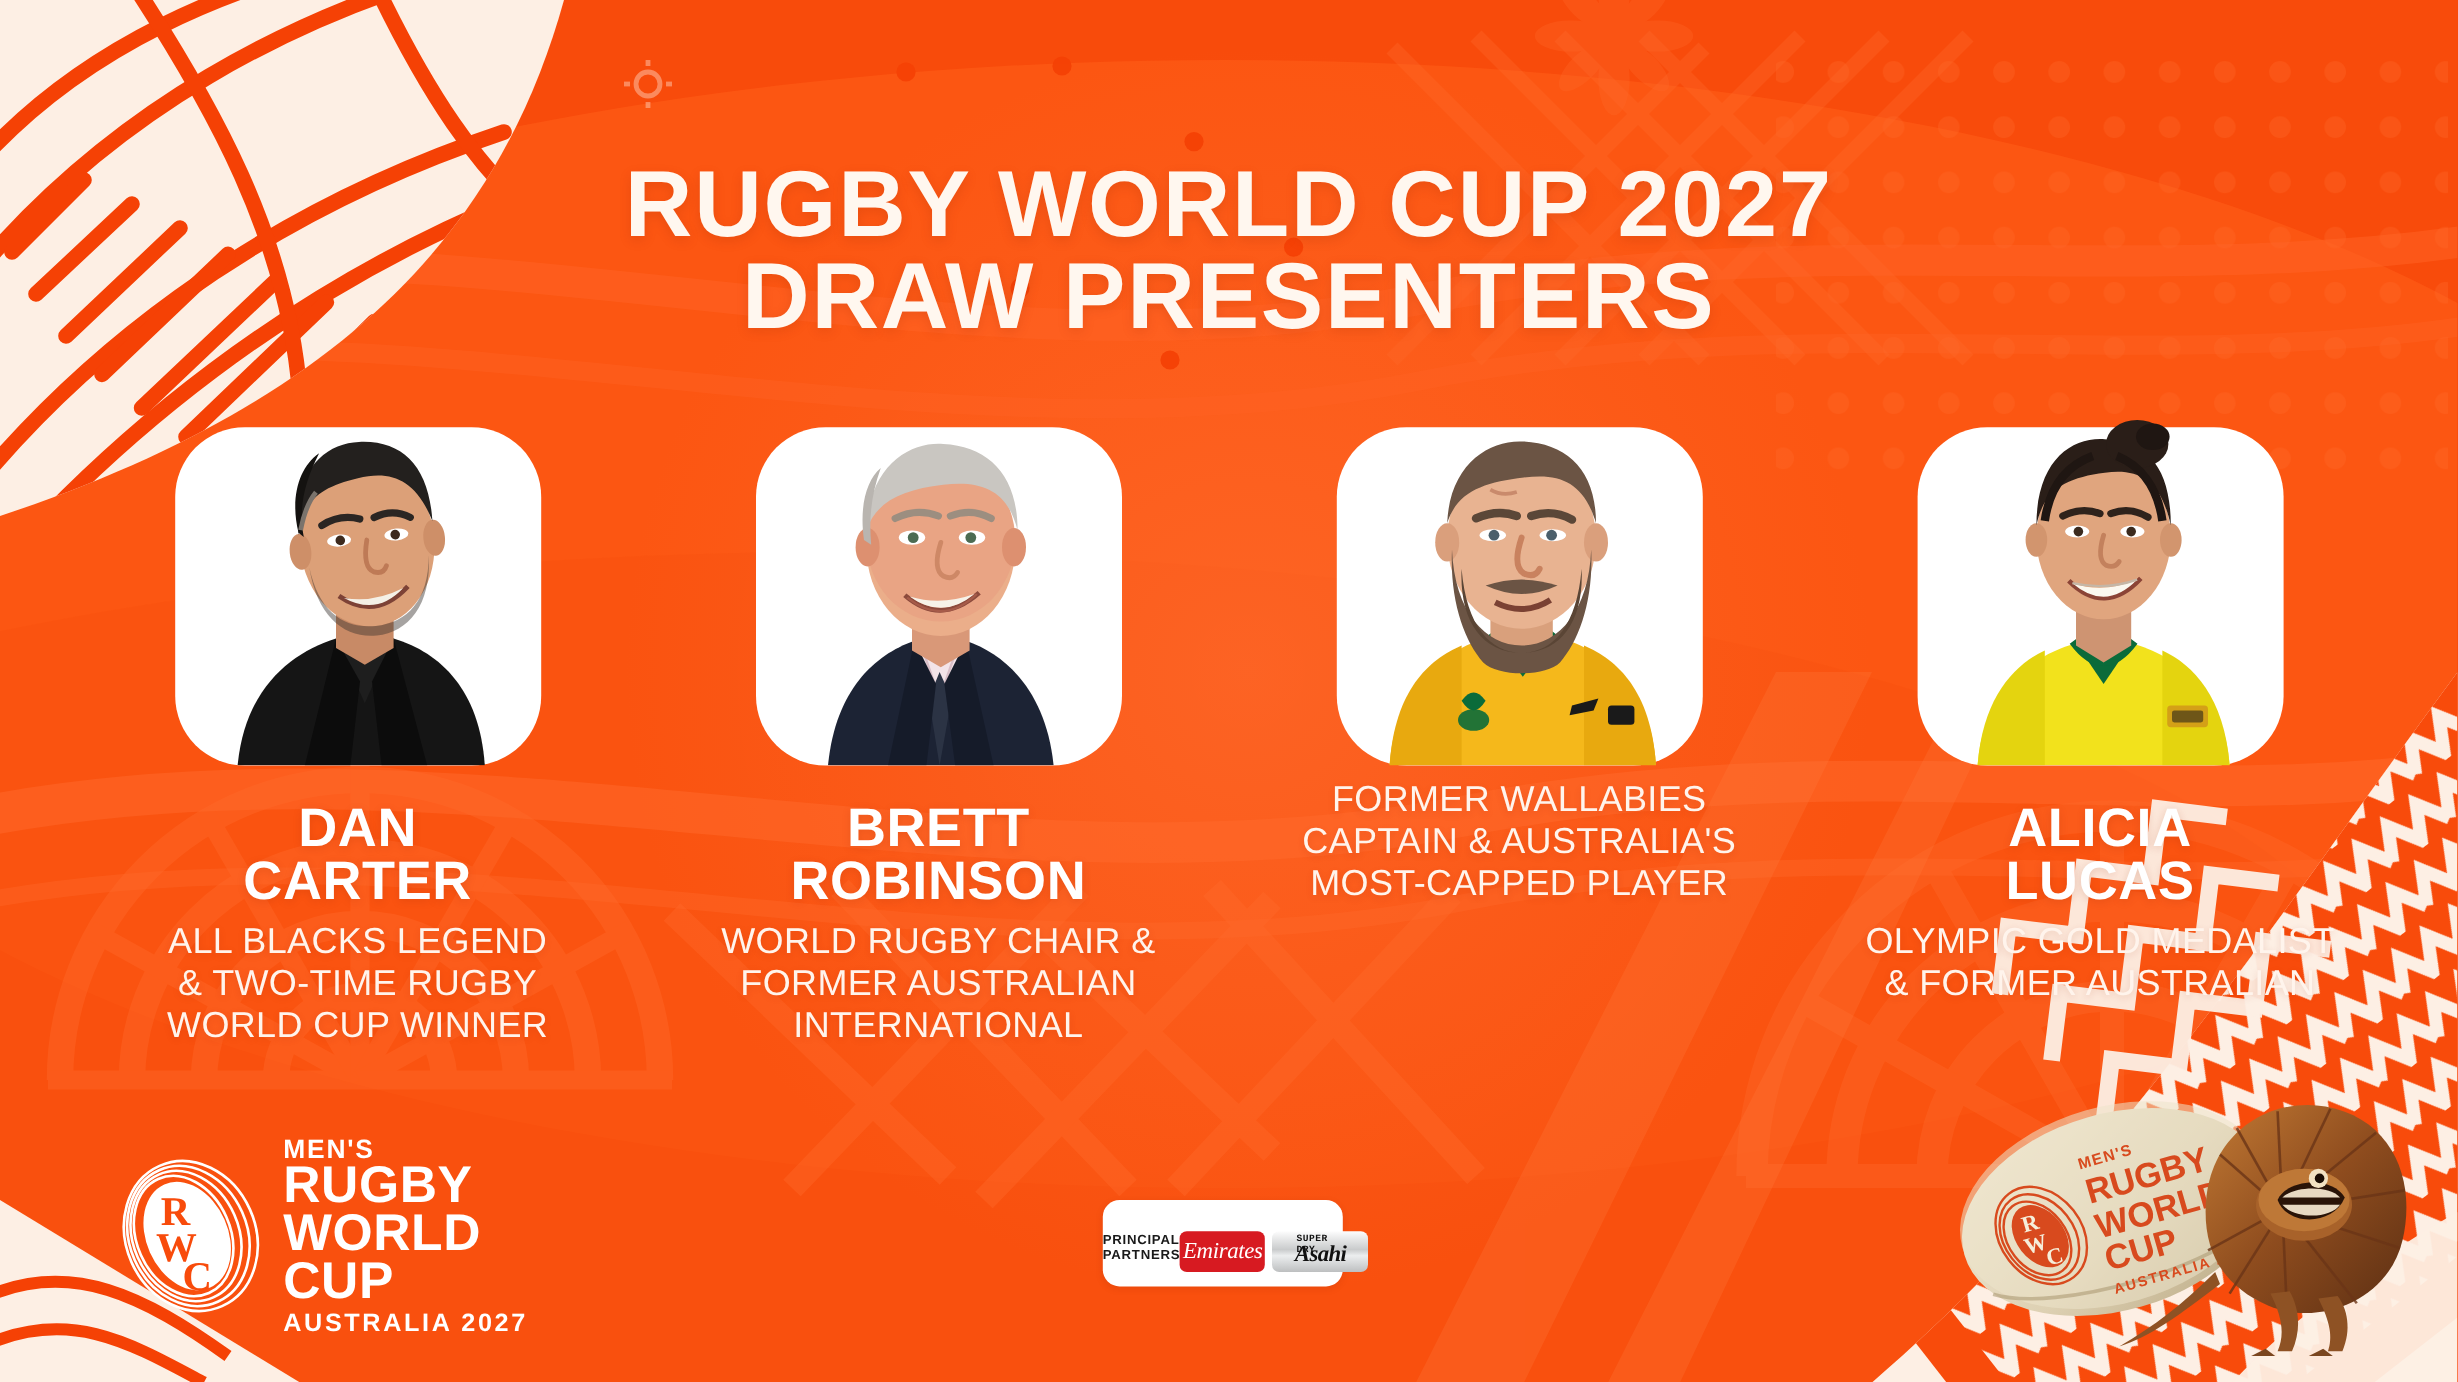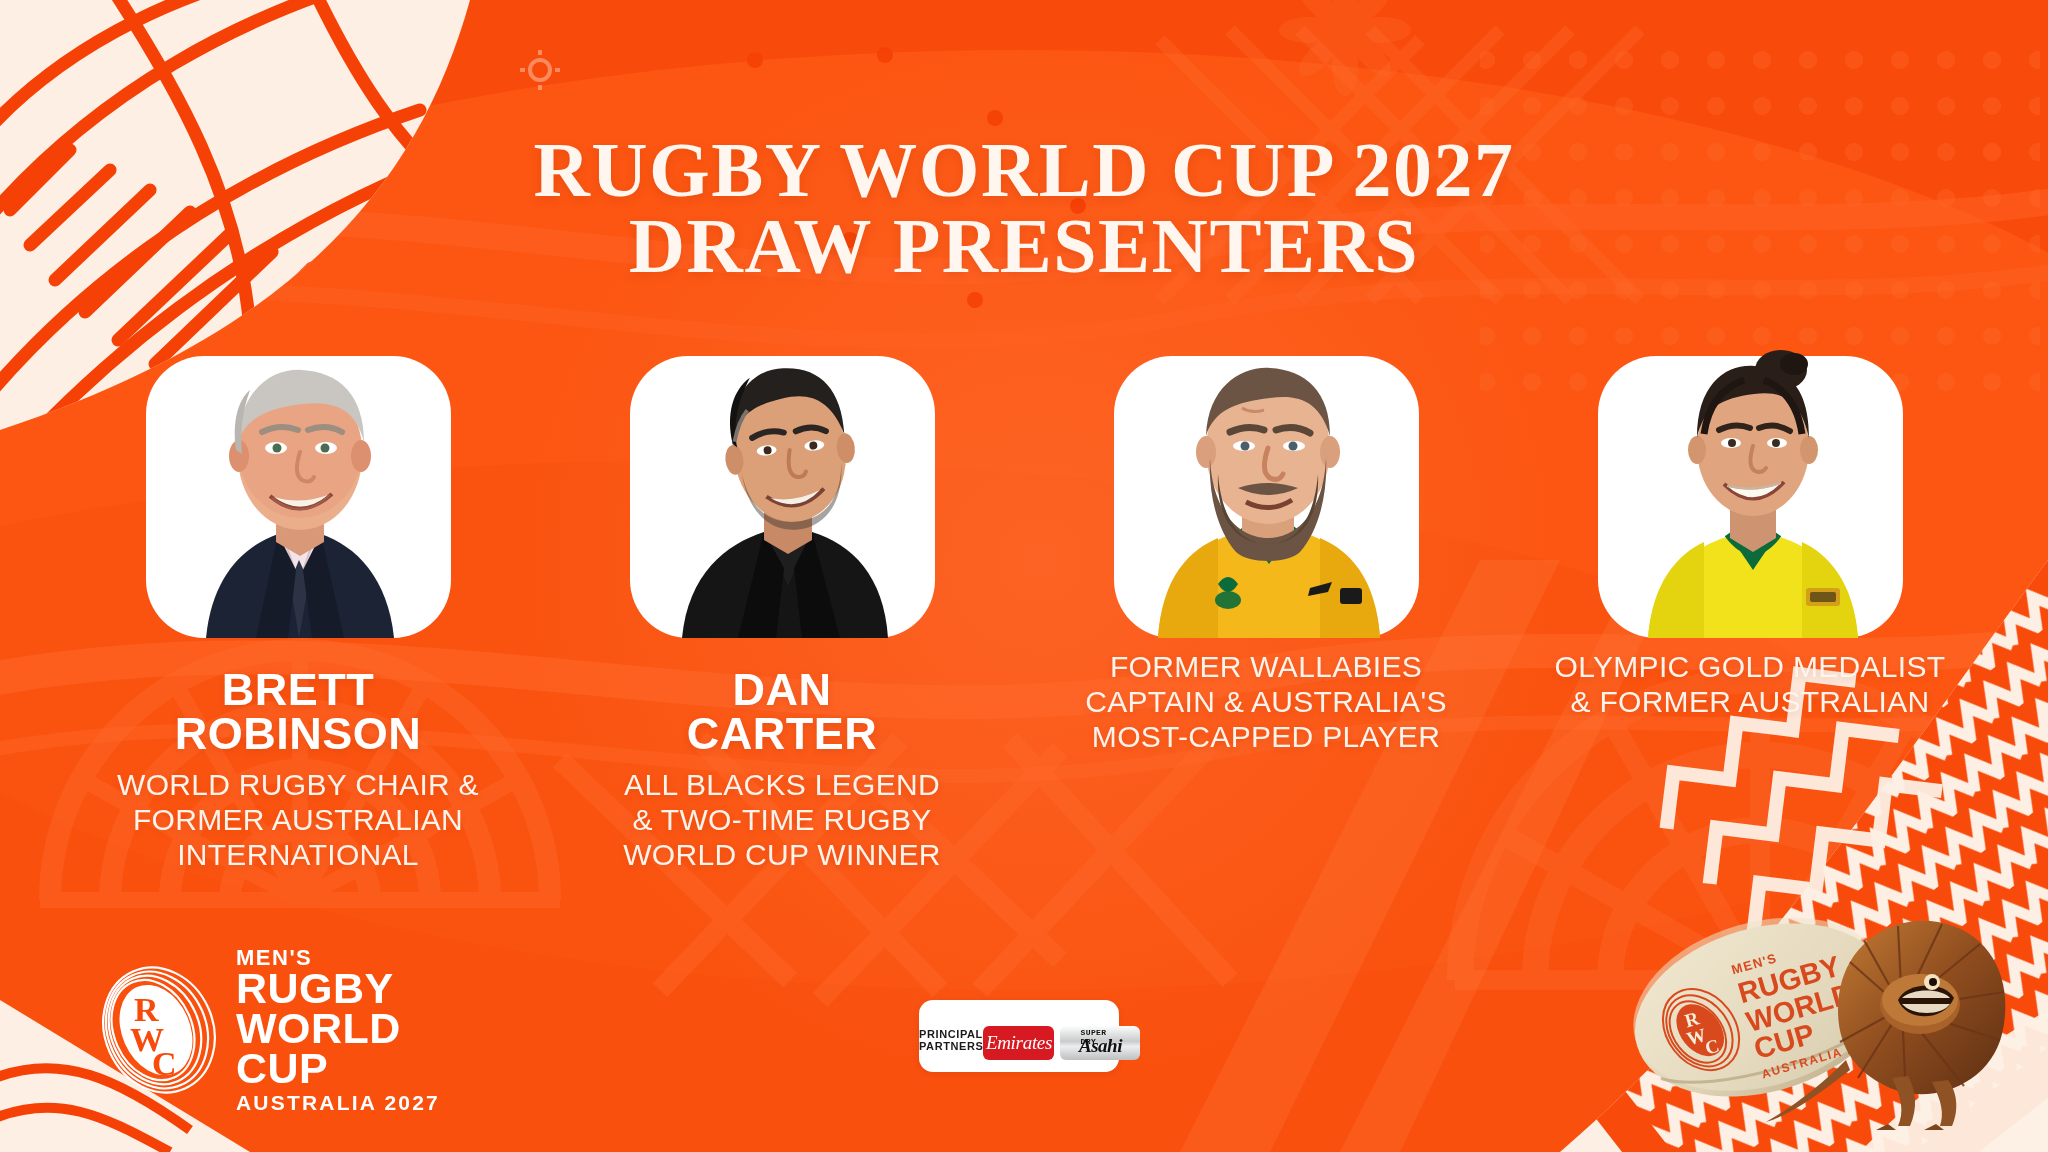--- a/index.html
+++ b/index.html
@@ -11,21 +11,21 @@
   }
 
   #stage { position:absolute; inset:0; overflow:hidden; }
 
   
   .bg-svg { position:absolute; inset:0; width:2048px; height:1152px; }
 
   
   .title-block {
     position:absolute; left:0; top:132px; width:2048px;
-    text-align:center; z-index:10;font-family:Liberation Serif, serif;
+    text-align:center; z-index:10;
   }
   .title-line {
     display:block;
     color:#FFF7EF;
     font-weight:bold;
     font-size:78px;
     line-height:0.98;
     letter-spacing:1.5px;
     text-shadow:0 3px 10px rgba(150,40,0,.18);
     white-space:nowrap;
@@ -335,20 +335,74 @@
     <span class="title-line l2 nowrap">DRAW PRESENTERS</span>
   </div>
 
   <div class="presenters">
 
     <div class="card">
       <div class="photo-wrap">
         <div class="photo-plate"></div>
         <div class="photo-img">
           <svg width="305" height="300" viewBox="0 0 305 300">
+            <g>
+
+              <path d="M52,300 C58,236 96,206 134,194 L182,194 C222,206 254,238 258,300 Z" fill="#151515"></path>
+              <path d="M134,194 L158,248 L182,194 L168,186 L146,186 Z" fill="#1E1E1E"></path>
+              <path d="M134,194 L108,300 L146,300 L154,230 Z" fill="#0C0C0C"></path>
+              <path d="M182,194 L210,300 L172,300 L164,230 Z" fill="#0C0C0C"></path>
+
+              <path d="M134,172 h48 v30 l-24,14 l-24,-14 Z" fill="#C88A66"></path>
+
+              <g transform="rotate(-6 160 115)">
+                <ellipse cx="160" cy="114" rx="56" ry="70" fill="#DCA078"></ellipse>
+                <ellipse cx="104" cy="116" rx="9" ry="15" fill="#CE8F68"></ellipse>
+                <ellipse cx="216" cy="116" rx="9" ry="15" fill="#CE8F68"></ellipse>
+
+                <path d="M104,102 C104,48 134,28 162,30 C198,32 218,56 216,102 C206,66 186,56 158,60 C126,64 110,74 104,102 Z" fill="#23201E"></path>
+                <path d="M104,100 C100,70 110,46 128,36 C114,58 106,78 108,104 Z" fill="#141210"></path>
+
+                <path d="M106,98 q6,-20 16,-30" stroke="#7A736C" stroke-width="4" fill="none"></path>
+
+                <path d="M124,96 q16,-8 32,-2" stroke="#2B2623" stroke-width="6" fill="none" stroke-linecap="round"></path>
+                <path d="M168,94 q16,-6 30,3" stroke="#2B2623" stroke-width="6" fill="none" stroke-linecap="round"></path>
+
+                <ellipse cx="137" cy="110" rx="10" ry="5" fill="#FFF"></ellipse>
+                <ellipse cx="185" cy="110" rx="10" ry="5" fill="#FFF"></ellipse>
+                <circle cx="138" cy="110" r="4" fill="#3D2A1E"></circle>
+                <circle cx="184" cy="110" r="4" fill="#3D2A1E"></circle>
+
+                <path d="M160,112 q-6,22 3,27 q8,3 11,-4" stroke="#BE7A56" stroke-width="4" fill="none" stroke-linecap="round"></path>
+
+                <path d="M110,130 C112,172 134,192 160,192 C186,192 208,172 210,130 C206,168 186,184 160,184 C134,184 114,168 110,130 Z" fill="#3A332E" opacity="0.45"></path>
+
+                <path d="M132,156 q28,24 58,-2" stroke="#7D4236" stroke-width="4" fill="none"></path>
+                <path d="M136,158 q26,18 50,-3 q-26,10 -50,3 Z" fill="#F4F0E6"></path>
+              </g>
+            </g>
+          </svg>
+        </div>
+      </div>
+      <div class="pname">
+        <div>DAN</div>
+        <div>CARTER</div>
+      </div>
+      <div class="prole">
+        <div>ALL BLACKS LEGEND</div>
+        <div>&amp; TWO-TIME RUGBY</div>
+        <div>WORLD CUP WINNER</div>
+      </div>
+    </div>
+
+    <div class="card">
+      <div class="photo-wrap">
+        <div class="photo-plate"></div>
+        <div class="photo-img">
+          <svg width="305" height="300" viewBox="0 0 305 300">
             <defs>
                 <clipPath id="pc1">
                   <path d="M0,18 h305 v282 H0 Z M0,18"></path>
                 </clipPath>
               </defs>
             <g>
 
               <path d="M60,300 C66,238 98,208 132,196 L175,196 C210,208 242,240 248,300 Z" fill="#1C2334"></path>
 
               <path d="M132,196 L153,250 L175,196 L163,188 L143,188 Z" fill="#F3E4E8"></path>
@@ -398,130 +452,76 @@
       </div>
     </div>
 
     <div class="card">
       <div class="photo-wrap">
         <div class="photo-plate"></div>
         <div class="photo-img">
           <svg width="305" height="300" viewBox="0 0 305 300">
             <g>
 
-              <path d="M52,300 C58,236 96,206 134,194 L182,194 C222,206 254,238 258,300 Z" fill="#151515"></path>
-              <path d="M134,194 L158,248 L182,194 L168,186 L146,186 Z" fill="#1E1E1E"></path>
-              <path d="M134,194 L108,300 L146,300 L154,230 Z" fill="#0C0C0C"></path>
-              <path d="M182,194 L210,300 L172,300 L164,230 Z" fill="#0C0C0C"></path>
-
-              <path d="M134,172 h48 v30 l-24,14 l-24,-14 Z" fill="#C88A66"></path>
-
-              <g transform="rotate(-6 160 115)">
-                <ellipse cx="160" cy="114" rx="56" ry="70" fill="#DCA078"></ellipse>
-                <ellipse cx="104" cy="116" rx="9" ry="15" fill="#CE8F68"></ellipse>
-                <ellipse cx="216" cy="116" rx="9" ry="15" fill="#CE8F68"></ellipse>
-
-                <path d="M104,102 C104,48 134,28 162,30 C198,32 218,56 216,102 C206,66 186,56 158,60 C126,64 110,74 104,102 Z" fill="#23201E"></path>
-                <path d="M104,100 C100,70 110,46 128,36 C114,58 106,78 108,104 Z" fill="#141210"></path>
-
-                <path d="M106,98 q6,-20 16,-30" stroke="#7A736C" stroke-width="4" fill="none"></path>
-
-                <path d="M124,96 q16,-8 32,-2" stroke="#2B2623" stroke-width="6" fill="none" stroke-linecap="round"></path>
-                <path d="M168,94 q16,-6 30,3" stroke="#2B2623" stroke-width="6" fill="none" stroke-linecap="round"></path>
-
-                <ellipse cx="137" cy="110" rx="10" ry="5" fill="#FFF"></ellipse>
-                <ellipse cx="185" cy="110" rx="10" ry="5" fill="#FFF"></ellipse>
-                <circle cx="138" cy="110" r="4" fill="#3D2A1E"></circle>
-                <circle cx="184" cy="110" r="4" fill="#3D2A1E"></circle>
-
-                <path d="M160,112 q-6,22 3,27 q8,3 11,-4" stroke="#BE7A56" stroke-width="4" fill="none" stroke-linecap="round"></path>
-
-                <path d="M110,130 C112,172 134,192 160,192 C186,192 208,172 210,130 C206,168 186,184 160,184 C134,184 114,168 110,130 Z" fill="#3A332E" opacity="0.45"></path>
-
-                <path d="M132,156 q28,24 58,-2" stroke="#7D4236" stroke-width="4" fill="none"></path>
-                <path d="M136,158 q26,18 50,-3 q-26,10 -50,3 Z" fill="#F4F0E6"></path>
-              </g>
+              <path d="M44,300 C48,232 92,202 130,192 L180,192 C222,202 262,234 266,300 Z" fill="#F5B81B"></path>
+              <path d="M44,300 C48,238 76,212 104,200 L104,300 Z" fill="#E8A90F"></path>
+              <path d="M266,300 C262,238 234,212 206,200 L206,300 Z" fill="#E8A90F"></path>
+
+              <path d="M130,192 L155,226 L180,192 L168,184 L142,184 Z" fill="#0B6B3A"></path>
+              <path d="M128,190 q27,34 54,0" stroke="#0B6B3A" stroke-width="9" fill="none"></path>
+
+              <path d="M104,246 q10,-14 20,0 q-10,16 -20,0 Z" fill="#0B6B3A"></path>
+              <ellipse cx="114" cy="262" rx="13" ry="9" fill="#0B6B3A" opacity="0.9"></ellipse>
+              <path d="M196,250 l22,-6 l-4,10 l-20,4 Z" fill="#1A1A1A"></path>
+              <rect x="226" y="250" width="22" height="16" rx="3" fill="#1A1A1A"></rect>
+
+              <path d="M128,166 h52 v34 l-26,16 l-26,-16 Z" fill="#D9A07C"></path>
+
+              <ellipse cx="154" cy="112" rx="62" ry="74" fill="#E8B391"></ellipse>
+              <ellipse cx="92" cy="114" rx="10" ry="16" fill="#DA9F7C"></ellipse>
+              <ellipse cx="216" cy="114" rx="10" ry="16" fill="#DA9F7C"></ellipse>
+
+              <path d="M92,98 C94,48 128,28 156,30 C192,32 216,54 216,98 C206,64 186,56 156,60 C122,64 100,72 92,98 Z" fill="#6B5444"></path>
+
+              <path d="M128,70 q10,6 22,2" stroke="#C98A6C" stroke-width="3" fill="none"></path>
+
+              <path d="M116,94 q18,-8 34,-2" stroke="#5B4738" stroke-width="7" fill="none" stroke-linecap="round"></path>
+              <path d="M162,92 q18,-6 34,3" stroke="#5B4738" stroke-width="7" fill="none" stroke-linecap="round"></path>
+
+              <ellipse cx="130" cy="108" rx="11" ry="5" fill="#FFF"></ellipse>
+              <ellipse cx="180" cy="108" rx="11" ry="5" fill="#FFF"></ellipse>
+              <circle cx="131" cy="108" r="4.5" fill="#4B5F6B"></circle>
+              <circle cx="179" cy="108" r="4.5" fill="#4B5F6B"></circle>
+
+              <path d="M154,110 q-8,24 2,30 q9,4 13,-4" stroke="#C9825F" stroke-width="5" fill="none" stroke-linecap="round"></path>
+
+              <path d="M96,120 C98,172 124,200 154,200 C184,200 210,172 212,120 C214,162 202,196 186,214 C174,226 134,226 122,214 C106,196 94,162 96,120 Z" fill="#6B5444"></path>
+              <path d="M104,136 C108,184 128,206 154,206 C180,206 200,184 204,136 C206,178 188,206 154,206 C120,206 102,178 104,136 Z" fill="#5A4535"></path>
+
+              <path d="M132,164 q24,12 46,-2" stroke="#7A4133" stroke-width="5" fill="none"></path>
+
+              <path d="M124,150 q30,-10 60,0 q-30,14 -60,0 Z" fill="#6B5444"></path>
             </g>
           </svg>
         </div>
       </div>
-      <div class="pname">
-        <div>DAN</div>
-        <div>CARTER</div>
-      </div>
       <div class="prole">
-        <div>ALL BLACKS LEGEND</div>
-        <div>&amp; TWO-TIME RUGBY</div>
-        <div>WORLD CUP WINNER</div>
+        <div>FORMER WALLABIES</div>
+        <div>CAPTAIN &amp; AUSTRALIA'S</div>
+        <div>MOST-CAPPED PLAYER</div>
       </div>
     </div>
 
     <div class="card">
       <div class="photo-wrap">
         <div class="photo-plate"></div>
         <div class="photo-img">
           <svg width="305" height="300" viewBox="0 0 305 300">
             <g>
 
-              <path d="M44,300 C48,232 92,202 130,192 L180,192 C222,202 262,234 266,300 Z" fill="#F5B81B"></path>
-              <path d="M44,300 C48,238 76,212 104,200 L104,300 Z" fill="#E8A90F"></path>
-              <path d="M266,300 C262,238 234,212 206,200 L206,300 Z" fill="#E8A90F"></path>
-
-              <path d="M130,192 L155,226 L180,192 L168,184 L142,184 Z" fill="#0B6B3A"></path>
-              <path d="M128,190 q27,34 54,0" stroke="#0B6B3A" stroke-width="9" fill="none"></path>
-
-              <path d="M104,246 q10,-14 20,0 q-10,16 -20,0 Z" fill="#0B6B3A"></path>
-              <ellipse cx="114" cy="262" rx="13" ry="9" fill="#0B6B3A" opacity="0.9"></ellipse>
-              <path d="M196,250 l22,-6 l-4,10 l-20,4 Z" fill="#1A1A1A"></path>
-              <rect x="226" y="250" width="22" height="16" rx="3" fill="#1A1A1A"></rect>
-
-              <path d="M128,166 h52 v34 l-26,16 l-26,-16 Z" fill="#D9A07C"></path>
-
-              <ellipse cx="154" cy="112" rx="62" ry="74" fill="#E8B391"></ellipse>
-              <ellipse cx="92" cy="114" rx="10" ry="16" fill="#DA9F7C"></ellipse>
-              <ellipse cx="216" cy="114" rx="10" ry="16" fill="#DA9F7C"></ellipse>
-
-              <path d="M92,98 C94,48 128,28 156,30 C192,32 216,54 216,98 C206,64 186,56 156,60 C122,64 100,72 92,98 Z" fill="#6B5444"></path>
-
-              <path d="M128,70 q10,6 22,2" stroke="#C98A6C" stroke-width="3" fill="none"></path>
-
-              <path d="M116,94 q18,-8 34,-2" stroke="#5B4738" stroke-width="7" fill="none" stroke-linecap="round"></path>
-              <path d="M162,92 q18,-6 34,3" stroke="#5B4738" stroke-width="7" fill="none" stroke-linecap="round"></path>
-
-              <ellipse cx="130" cy="108" rx="11" ry="5" fill="#FFF"></ellipse>
-              <ellipse cx="180" cy="108" rx="11" ry="5" fill="#FFF"></ellipse>
-              <circle cx="131" cy="108" r="4.5" fill="#4B5F6B"></circle>
-              <circle cx="179" cy="108" r="4.5" fill="#4B5F6B"></circle>
-
-              <path d="M154,110 q-8,24 2,30 q9,4 13,-4" stroke="#C9825F" stroke-width="5" fill="none" stroke-linecap="round"></path>
-
-              <path d="M96,120 C98,172 124,200 154,200 C184,200 210,172 212,120 C214,162 202,196 186,214 C174,226 134,226 122,214 C106,196 94,162 96,120 Z" fill="#6B5444"></path>
-              <path d="M104,136 C108,184 128,206 154,206 C180,206 200,184 204,136 C206,178 188,206 154,206 C120,206 102,178 104,136 Z" fill="#5A4535"></path>
-
-              <path d="M132,164 q24,12 46,-2" stroke="#7A4133" stroke-width="5" fill="none"></path>
-
-              <path d="M124,150 q30,-10 60,0 q-30,14 -60,0 Z" fill="#6B5444"></path>
-            </g>
-          </svg>
-        </div>
-      </div>
-      <div class="prole">
-        <div>FORMER WALLABIES</div>
-        <div>CAPTAIN &amp; AUSTRALIA'S</div>
-        <div>MOST-CAPPED PLAYER</div>
-      </div>
-    </div>
-
-    <div class="card">
-      <div class="photo-wrap">
-        <div class="photo-plate"></div>
-        <div class="photo-img">
-          <svg width="305" height="300" viewBox="0 0 305 300">
-            <g>
-
               <path d="M50,300 C54,238 96,208 132,198 L178,198 C216,208 256,240 260,300 Z" fill="#F2E21C"></path>
               <path d="M50,300 C54,244 80,216 106,204 L106,300 Z" fill="#E4D40F"></path>
               <path d="M260,300 C256,244 230,216 204,204 L204,300 Z" fill="#E4D40F"></path>
 
               <path d="M132,198 L155,232 L178,198 L168,190 L142,190 Z" fill="#0B6B3A"></path>
               <path d="M130,196 q25,34 50,0" stroke="#0B6B3A" stroke-width="8" fill="none"></path>
 
               <rect x="208" y="250" width="34" height="18" rx="3" fill="#D4A017"></rect>
               <rect x="212" y="254" width="26" height="10" rx="2" fill="#1A1A1A" opacity="0.55"></rect>
 
@@ -546,20 +546,24 @@
               <circle cx="178" cy="105" r="4" fill="#3B2A1E"></circle>
 
               <path d="M155,108 q-6,20 2,25 q7,3 11,-3" stroke="#C3815D" stroke-width="4" fill="none" stroke-linecap="round"></path>
 
               <path d="M126,146 q30,30 60,-2" stroke="#8B4436" stroke-width="4" fill="none"></path>
               <path d="M129,148 q28,24 54,-3 q-28,12 -54,3 Z" fill="#FBF8EF"></path>
               <path d="M129,148 q28,6 54,-3" stroke="#C5B6A6" stroke-width="2" fill="none"></path>
             </g>
           </svg>
         </div>
+      </div>
+      <div class="pname">
+        <div>ALICIA</div>
+        <div>LUCAS</div>
       </div>
       <div class="prole">
         <div>OLYMPIC GOLD MEDALIST</div>
         <div>&amp; FORMER AUSTRALIAN</div>
       </div>
     </div>
 
   </div>
 
   <div class="rwc-lockup">

